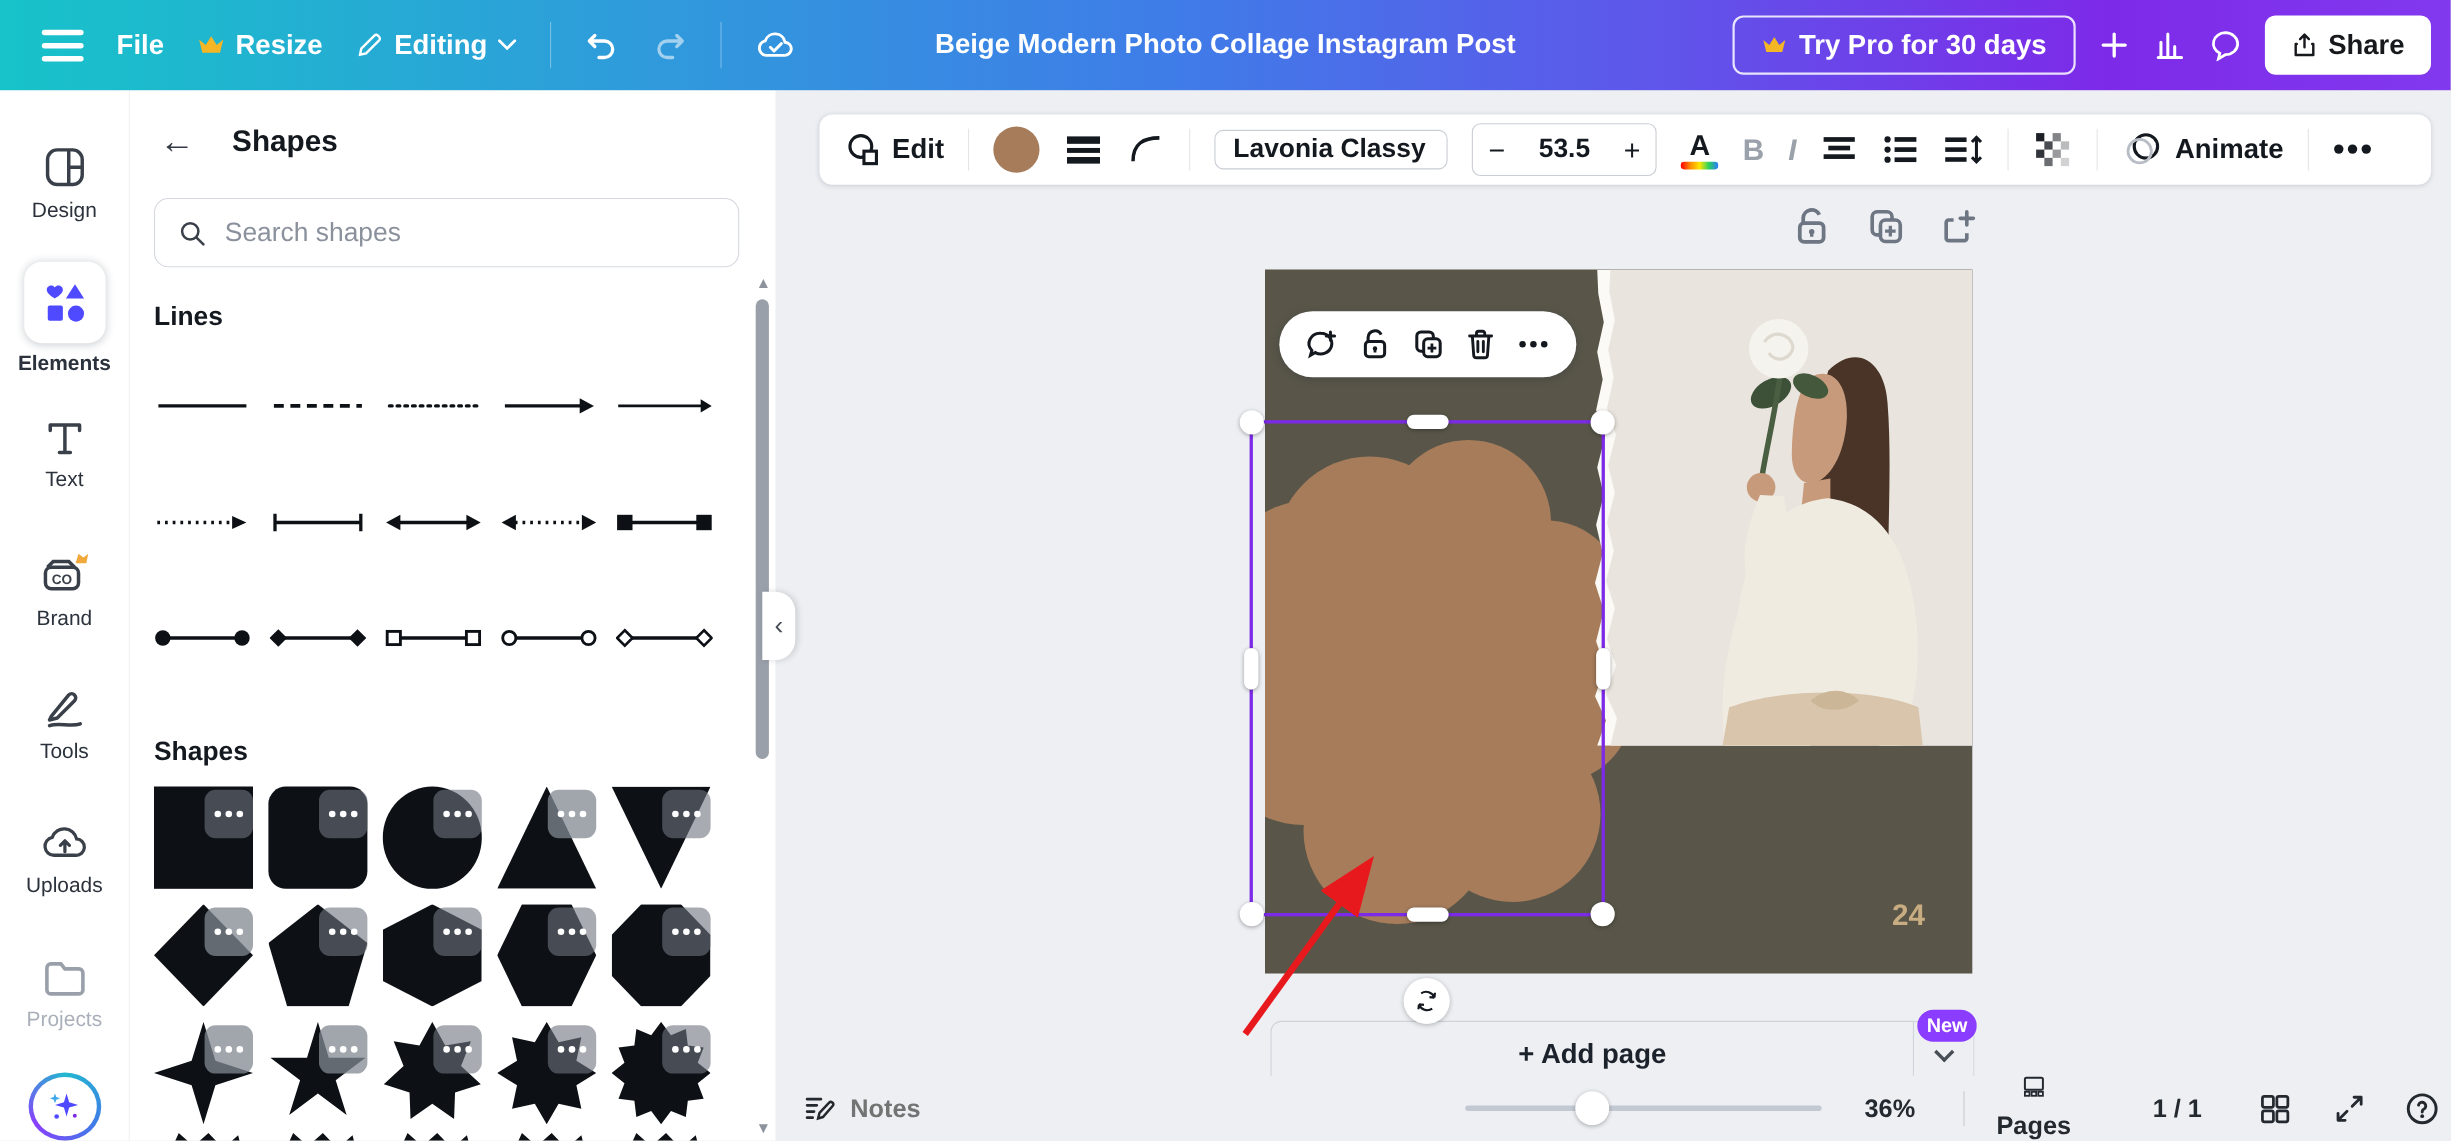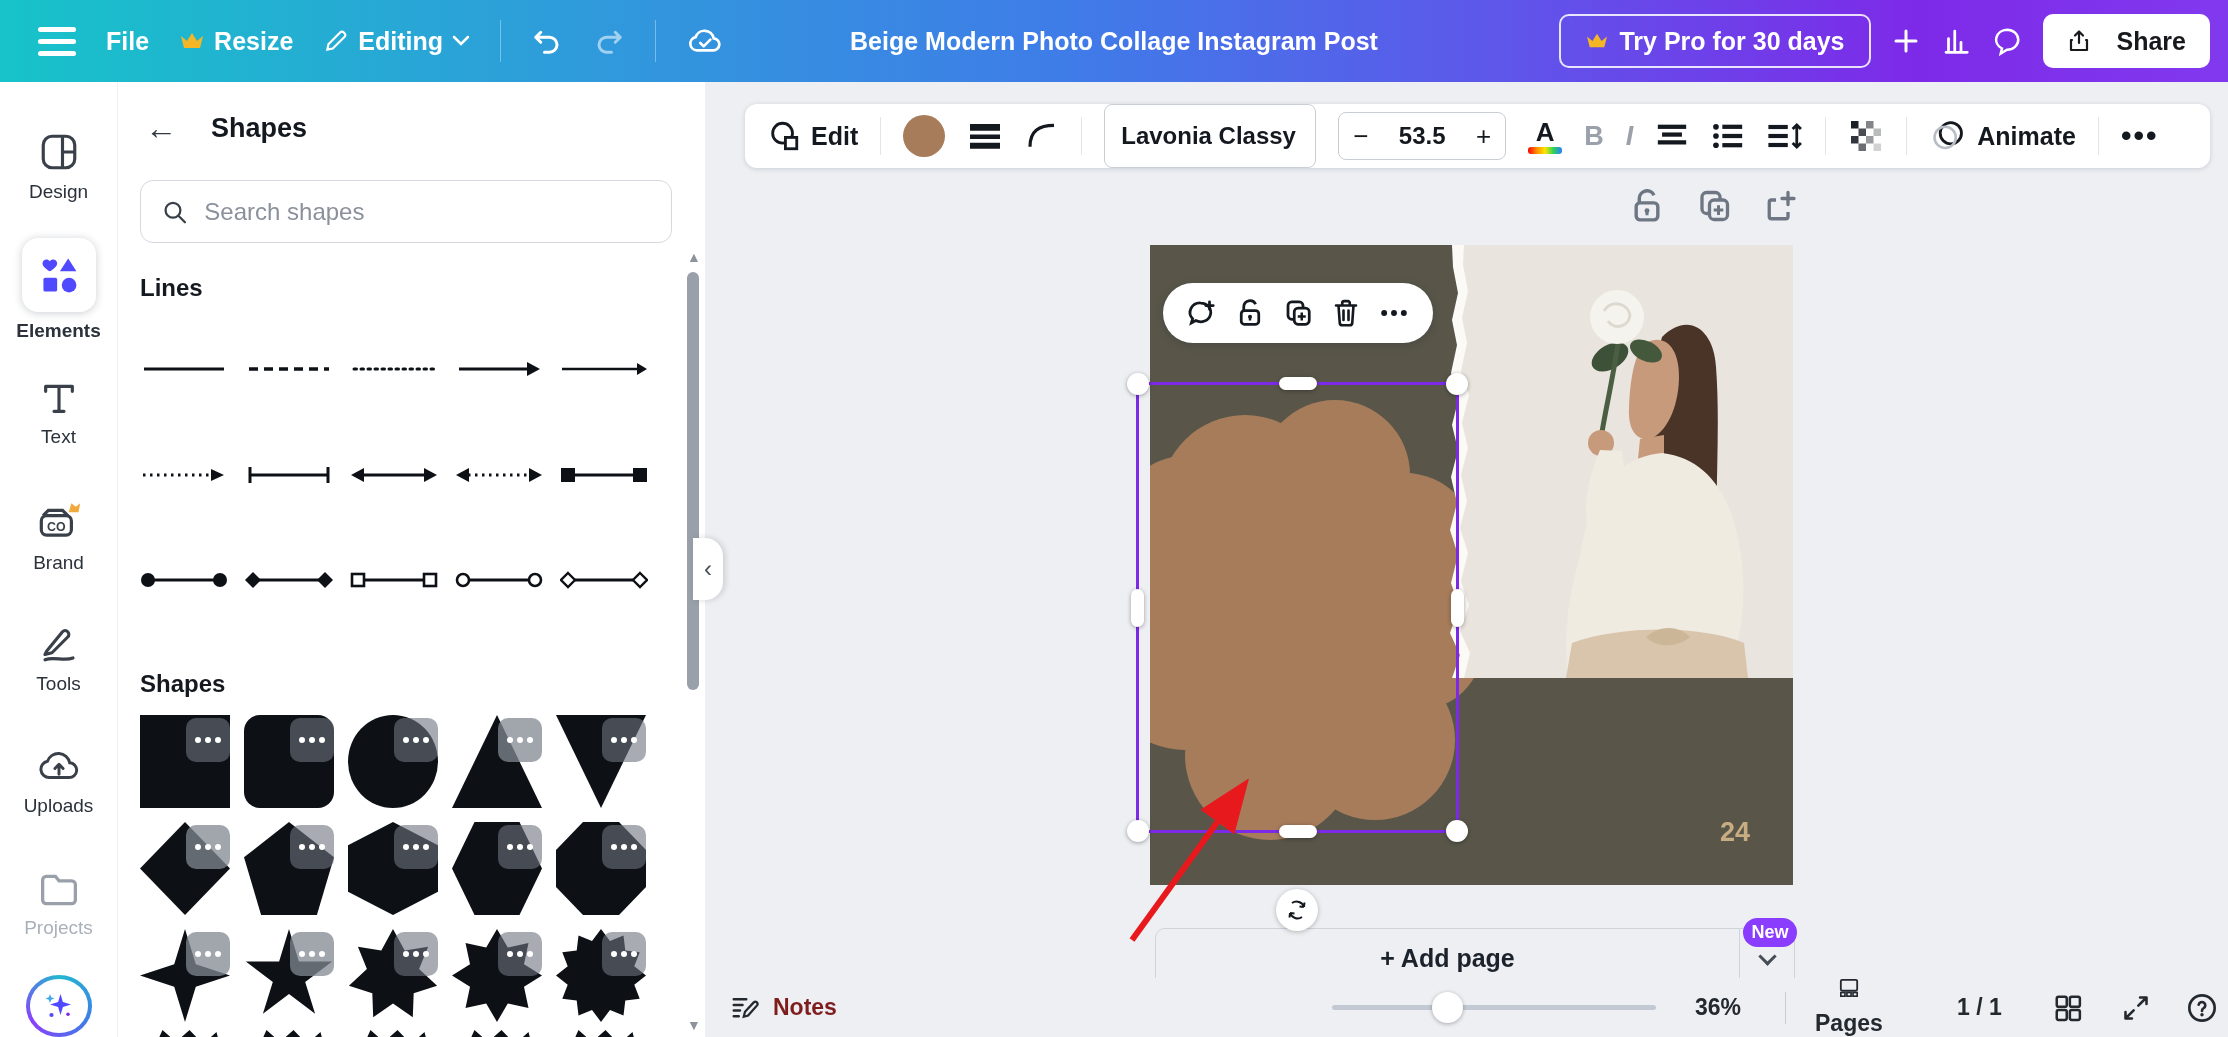--- a/index.html
+++ b/index.html
@@ -19,21 +19,21 @@
   .hamburger span { width:38px; height:5px; background:#fff; border-radius:3px; }
   .tb-divider { width:1px; height:42px; background:rgba(255,255,255,.35); }
   .tb-icon-btn { font-size:28px; cursor:pointer; display:flex; align-items:center; }
   .dim { opacity:.55; }
   .tb-title { position:absolute; left:50%; top:50%; transform:translate(-50%,-50%);
     font-size:25px; font-weight:700; white-space:nowrap; }
   .tb-right { position:absolute; right:0; top:0; height:82px; display:flex; align-items:center; gap:20px; padding-right:18px; }
   .try-pro { border:2px solid rgba(255,255,255,.85); border-radius:10px; height:54px; padding:0 24px;
     display:flex; align-items:center; gap:10px; font-size:25px; font-weight:700; cursor:pointer; background:transparent; color:#fff; }
   .share-btn { background:#fff; color:#17191c; border:none; border-radius:10px; height:54px; padding:0 24px;
-    display:flex; align-items:center; gap:26px; font-size:25px; font-weight:700; cursor:pointer; }
+    display:flex; align-items:center; gap:10px; font-size:25px; font-weight:700; cursor:pointer; }
 
   
   .rail { position:absolute; left:0; top:82px; width:118px; height:955px; background:#fff; z-index:40;
     display:flex; flex-direction:column; align-items:center; padding-top:24px; border-right:1px solid #f0f1f4; }
   .rail-item { width:100%; height:133px; display:flex; flex-direction:column; align-items:center; justify-content:center; gap:8px; cursor:pointer; }
   .rail-item svg { display:block; }
   .rail-label { font-size:19px; color:#2b323c; font-weight:400;text-align:center; }
   .rail-item.disabled .rail-label { color:#aab0ba; }
   .active-tile { width:74px; height:74px; background:#fff; border-radius:16px; box-shadow:0 1px 8px rgba(20,30,50,.22);
     display:flex; align-items:center; justify-content:center; }
@@ -84,21 +84,21 @@
   .row4-tips span { width:90px; height:20px; background:#0d1116; clip-path:polygon(15% 100%,25% 0,40% 60%,55% 0,70% 70%,85% 10%,90% 100%); }
 
   
   .canvas-area { position:absolute; left:705px; top:82px; width:1523px; height:955px; background:#edeff3; overflow:hidden; }
 
   .edit-toolbar { position:absolute; left:40px; top:22px; width:1465px; height:64px; background:#fff; border-radius:12px;
     box-shadow:0 1px 5px rgba(20,30,50,.16); display:flex; align-items:center; padding:0 22px; gap:22px; z-index:30; }
   .et-item { display:flex; align-items:center; gap:10px; cursor:pointer; color:#14181f; font-size:25px; font-weight:700; white-space:nowrap; }
   .et-div { width:1px; height:38px; background:#e3e5e9; }
   .fill-swatch { width:42px; height:42px; border-radius:50%; cursor:pointer; }
-  .font-box { width:212px; height:64px; border:1.5px solid #c9cdd4; border-radius:8px; display:flex; align-items:center;
+  .font-box { width:212px; height:36px; border:1.5px solid #c9cdd4; border-radius:8px; display:flex; align-items:center;
     padding:0 16px; font-size:24px; font-weight:700; color:#14181f; cursor:pointer; }
   .size-box { width:168px; height:48px; border:1.5px solid #c9cdd4; border-radius:8px; display:flex; align-items:center;
     justify-content:space-between; padding:0 14px; font-size:24px; font-weight:700; color:#14181f; }
   .size-box button { border:none; background:none; font-size:26px; cursor:pointer; color:#14181f; }
   .txt-btn { font-size:27px; font-weight:700; color:#9ba1ab; cursor:pointer; }
   .txt-color { display:flex; flex-direction:column; align-items:center; cursor:pointer; }
   .txt-color b { font-size:26px; color:#14181f; line-height:1; }
   .rainbow { width:34px; height:7px; border-radius:3px; margin-top:2px;
     background:linear-gradient(90deg,#f00,#ff8a00,#ffe600,#2bd25b,#2b7bff); }
   .more-dots { font-size:30px; font-weight:700; color:#14181f; letter-spacing:2px; cursor:pointer; }
@@ -131,21 +131,21 @@
     border-radius:0 10px 10px 0; display:flex; align-items:center; justify-content:center; cursor:pointer; }
   .new-badge { position:absolute; left:1038px; top:836px; width:54px; height:29px; background:#8b3dff; color:#fff; font-size:18px;
     font-weight:700; border-radius:15px; display:flex; align-items:center; justify-content:center; z-index:9; }
   .chev-down { width:13px; height:13px; border-right:3px solid #474d56; border-bottom:3px solid #474d56; transform:rotate(45deg); margin-top:-4px; }
 
   .red-arrow { position:absolute; left:0; top:0; width:1523px; height:955px; pointer-events:none; z-index:20; }
 
   
   .bottombar { position:absolute; left:0; bottom:0; width:1523px; height:59px; background:#edeff3; z-index:25; }
   .notes { position:absolute; left:24px; top:0; height:59px; display:flex; align-items:center; gap:12px; cursor:pointer; }
-  .notes span { font-size:23px; font-weight:700; color:#7f1d1d; }
+  .notes span { font-size:23px; font-weight:700; color:#737373; }
   .zoom-slider { position:absolute; left:627px; top:27px; width:324px; height:5px; background:#c3c9d2; border-radius:3px; cursor:pointer; }
   .zoom-thumb { position:absolute; left:100px; top:-13px; width:31px; height:31px; background:#fff; border-radius:50%; box-shadow:0 1px 4px rgba(0,0,0,.3); }
   .zoom-pct { position:absolute; left:990px; top:16px; font-size:23px; font-weight:700; color:#23292f; }
   .bb-div { position:absolute; left:1080px; top:14px; width:1px; height:32px; background:#c8ccd3; }
   .bb-pages { position:absolute; left:1110px; top:0; height:59px; display:flex; align-items:center; gap:12px; cursor:pointer;flex-direction:column; }
   .bb-pages span { font-size:23px; font-weight:700; color:#23292f; }
   .bb-indicator { position:absolute; left:1252px; top:16px; font-size:23px; font-weight:700; color:#23292f; }
   .bb-icon { position:absolute; top:0; height:59px; display:flex; align-items:center; cursor:pointer; }
 </style>
 </head>

